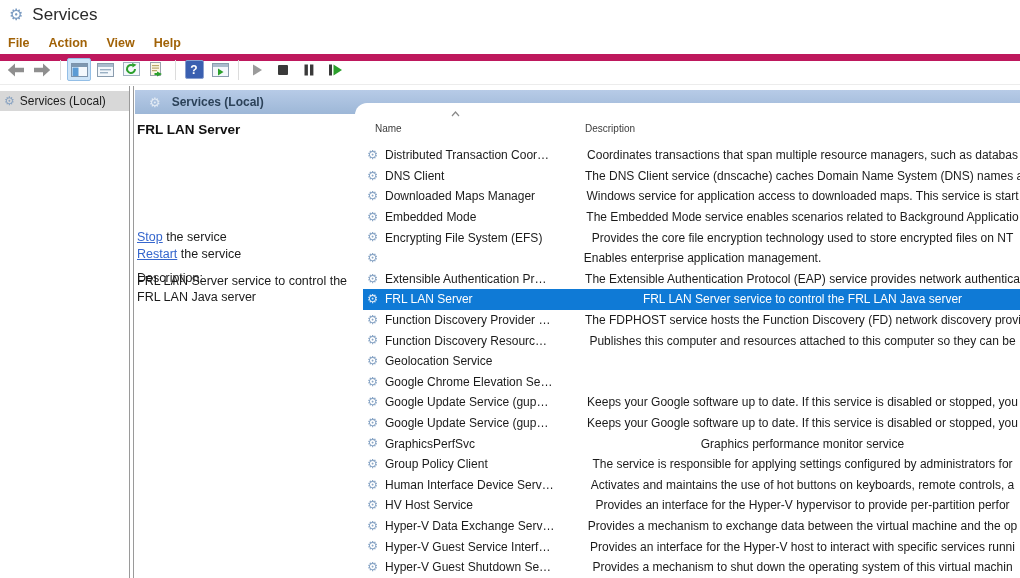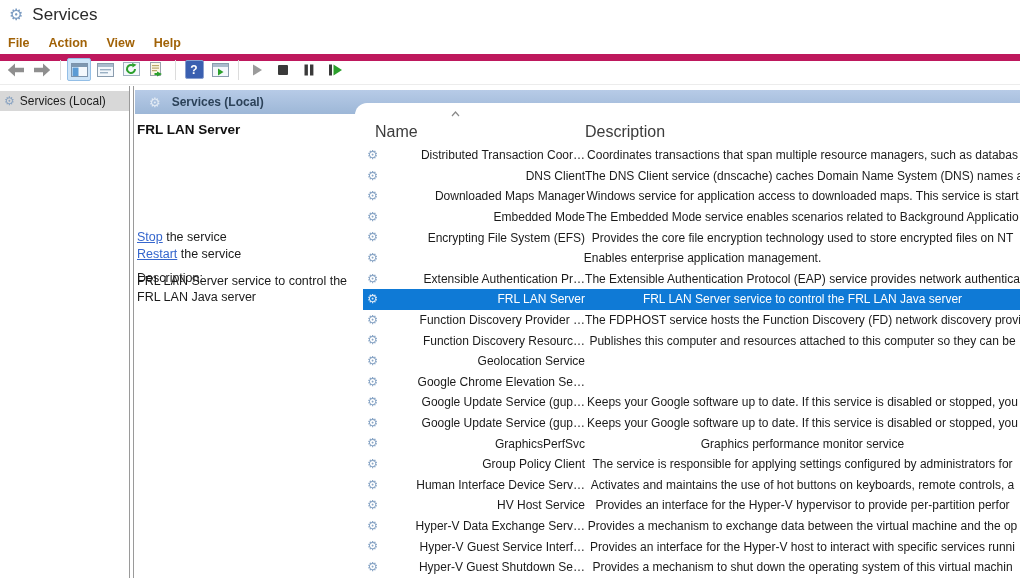--- a/index.html
+++ b/index.html
@@ -32,28 +32,28 @@
   .pane-gear{font-size:13px;color:#e3ebf4;font-weight:normal;line-height:1;}
   .list-tab{position:absolute;top:15px;left:221px;right:0;bottom:0;background:#fff;border-top-left-radius:12px;overflow:hidden;}
   
   .info{position:absolute;left:3px;top:26px;width:215px;bottom:0;background:#fff;font-size:12.5px;}
   .svc-name{position:absolute;top:8px;left:0;font-size:13.5px;font-weight:bold;color:#111;}
   .svc-links{position:absolute;top:71px;left:0;line-height:16.5px;margin-top:44px;}
   .svc-links a{color:var(--link,#3566cd);text-decoration:underline;cursor:pointer;}
   .desc-label{position:absolute;top:157px;left:0;}
   .desc-text{position:absolute;top:160px;left:0;width:218px;line-height:15.5px;}
   
-  .list-header{position:absolute;top:0;left:0;right:0;height:41px;font-size:16px;color:#3c3c3c;}
+  .list-header{position:absolute;top:0;left:0;right:0;height:41px;font-size:10px;color:#3c3c3c;}
   .col-name{position:absolute;left:20px;top:20px;}
   .col-desc{position:absolute;left:230px;top:20px;}
   .sort-caret{position:absolute;left:96px;top:8px;}
   .rows{position:absolute;top:42px;left:0;right:0;bottom:0;}
   .row{height:20.6px;display:flex;align-items:center;margin-left:8px;padding-left:4px;white-space:nowrap;overflow:hidden;font-size:12px;}
   .row .svc-icon{flex:0 0 14px;font-size:12.5px;color:#8aa6c6;line-height:1;margin-right:4px;}
-  .row .cell-name{flex:0 0 200px;overflow:hidden;text-overflow:clip;text-align:right;}
+  .row .cell-name{flex:0 0 200px;overflow:hidden;text-overflow:clip;}
   .row .cell-desc{flex:1 1 auto;overflow:hidden;text-align:center;}
   .row.selected{background:var(--sel,#0f7ad6);color:#fff;}
   .row.selected .svc-icon{color:#dce8f5;}
 </style>
 </head>
 <body>
 
 <div class="window">
 
   <div class="titlebar">

